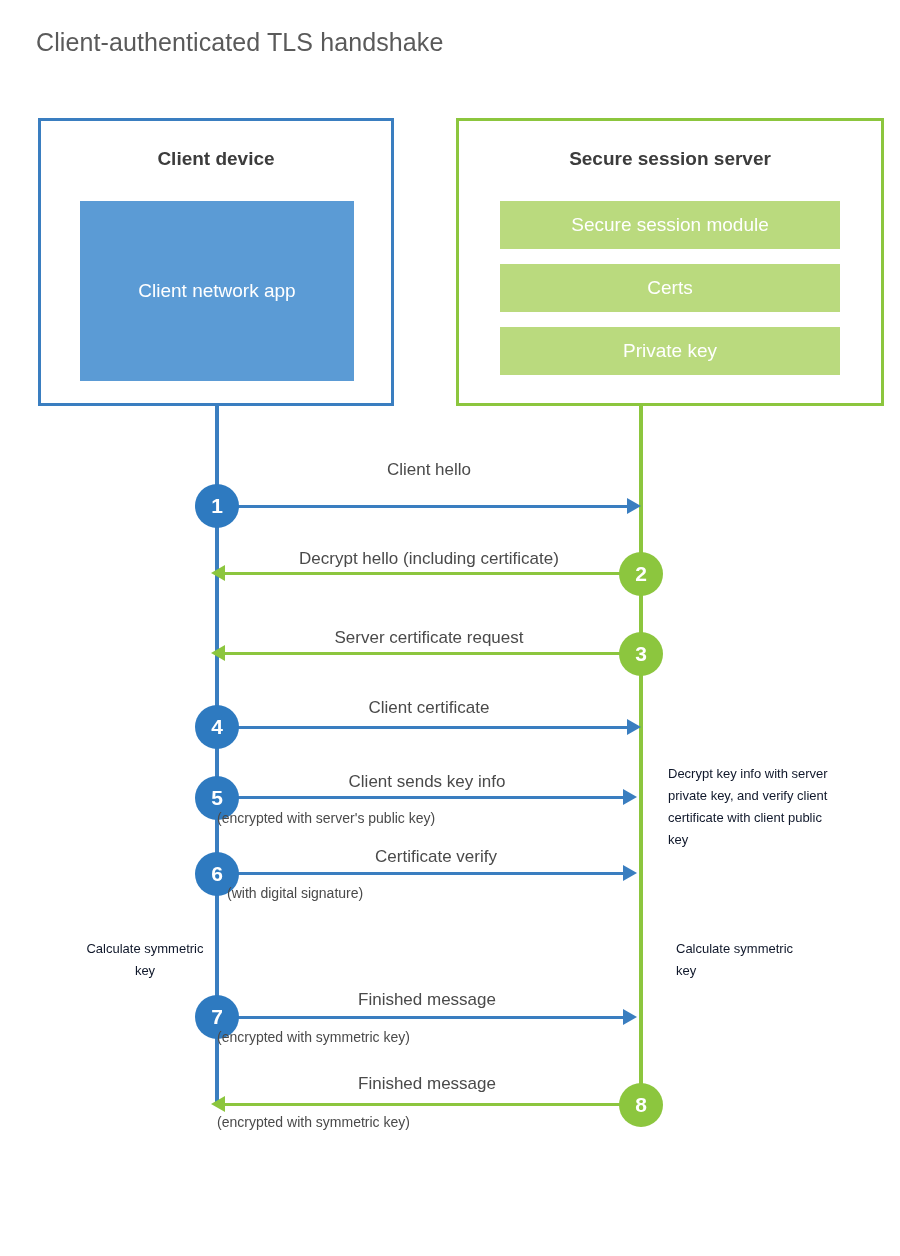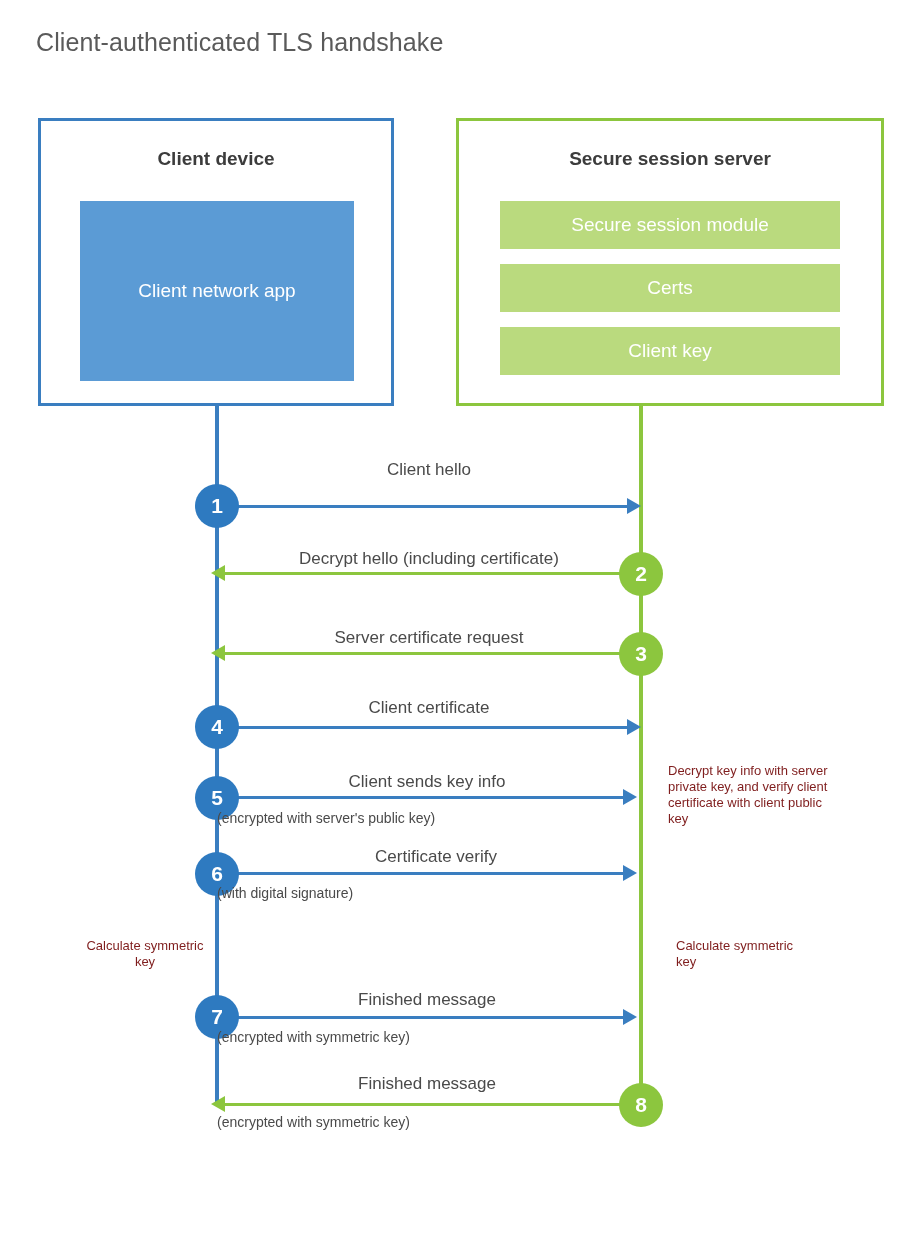--- a/index.html
+++ b/index.html
@@ -167,22 +167,22 @@
     text-align: left;
     font-size: 14px;
     color: #4a4a4a;
     white-space: nowrap;
   }
 
   
   .side-note {
     position: absolute;
     font-size: 13px;
-    line-height: 16px;
-    color: #7f1d1d;
+    line-height: 22px;
+    color: #0f172a;
   }
   #server-decrypt-note {
     left: 668px;
     top: 763px;
     width: 170px;
   }
   #client-calc-note {
     left: 80px;
     top: 938px;
     width: 130px;
@@ -210,21 +210,21 @@
 
   <div class="actor-box" id="server-box">
     <div class="actor-title">Secure session server</div>
     <div class="server-bar" id="server-bar-0">
       <span class="server-bar-label">Secure session module</span>
     </div>
     <div class="server-bar" id="server-bar-1">
       <span class="server-bar-label">Certs</span>
     </div>
     <div class="server-bar" id="server-bar-2">
-      <span class="server-bar-label">Client key</span>
+      <span class="server-bar-label">Private key</span>
     </div>
   </div>
 
   <div class="lifeline" id="client-lifeline"></div>
   <div class="lifeline" id="server-lifeline"></div>
 
   <div class="msg-label" style="left:217px; top:460px; width:424px;">Client hello</div>
   <div class="msg-line blue" style="left:217px; top:505px; width:414px;"></div>
   <div class="arrow-head right blue" style="left:627px; top:498px;"></div>
   <div class="step-circle blue" style="left:195px; top:484px;">1</div>
@@ -247,21 +247,21 @@
   <div class="msg-label" style="left:217px; top:772px; width:420px;">Client sends key info</div>
   <div class="msg-line blue" style="left:217px; top:796px; width:410px;"></div>
   <div class="arrow-head right blue" style="left:623px; top:789px;"></div>
   <div class="step-circle blue" style="left:195px; top:776px;">5</div>
   <div class="msg-sublabel" style="left:217px; top:810px; width:420px;">(encrypted with server's public key)</div>
 
   <div class="msg-label" style="left:226px; top:847px; width:420px;">Certificate verify</div>
   <div class="msg-line blue" style="left:217px; top:872px; width:410px;"></div>
   <div class="arrow-head right blue" style="left:623px; top:865px;"></div>
   <div class="step-circle blue" style="left:195px; top:852px;">6</div>
-  <div class="msg-sublabel" style="left:217px; top:885px; width:420px;">(with digital signature)</div>
+  <div class="msg-sublabel" style="left:227px; top:885px; width:420px;">(with digital signature)</div>
 
   <div class="side-note" id="server-decrypt-note">Decrypt key info with server private key, and verify client certificate with client public key</div>
   <div class="side-note" id="client-calc-note">Calculate symmetric key</div>
   <div class="side-note" id="server-calc-note">Calculate symmetric key</div>
 
   <div class="msg-label" style="left:217px; top:990px; width:420px;">Finished message</div>
   <div class="msg-line blue" style="left:217px; top:1016px; width:410px;"></div>
   <div class="arrow-head right blue" style="left:623px; top:1009px;"></div>
   <div class="step-circle blue" style="left:195px; top:995px;">7</div>
   <div class="msg-sublabel" style="left:217px; top:1029px; width:420px;">(encrypted with symmetric key)</div>

